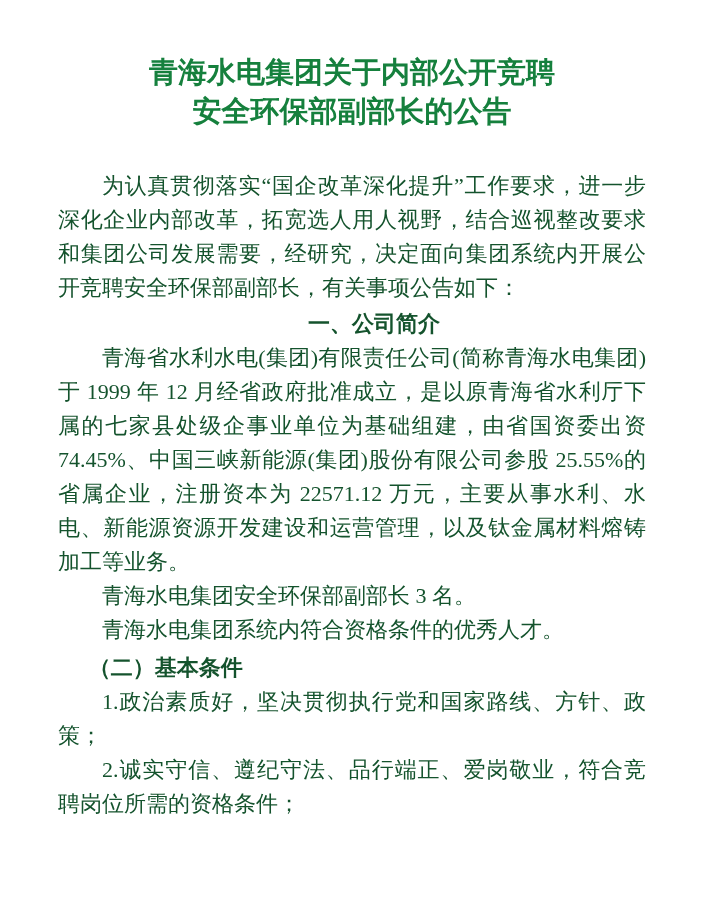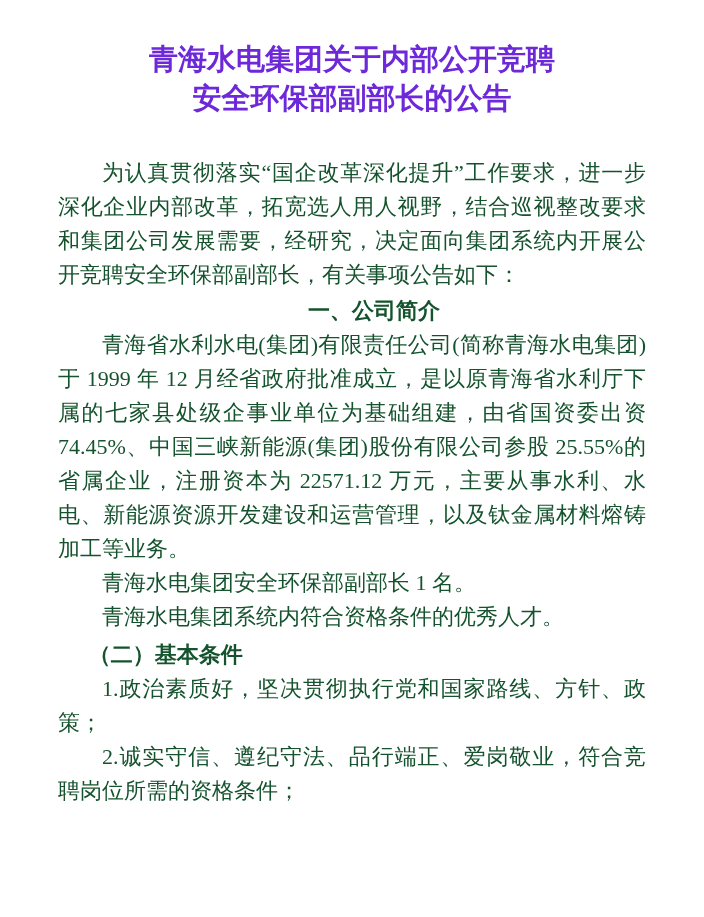--- a/index.html
+++ b/index.html
@@ -18,22 +18,22 @@
     box-sizing: border-box;
     padding: 40px 58px 0 58px;
     font-family: "Liberation Serif", "DejaVu Serif", serif;
   }
   .doc-title {
     text-align: center;
     font-size: 29px;
     line-height: 39px;
     font-weight: 700;
     font-family: "Liberation Serif", "DejaVu Serif", serif;
-    color: #6d28d9;
-    margin: 0;
+    color: #15803d;
+    margin: 13px;
   }
   .doc-body {
     margin-top: 38px;
   }
   .doc-body p {
     margin: 0;
     font-size: 22px;
     line-height: 34px;
     text-align: justify;
     text-indent: 2em;
@@ -62,20 +62,20 @@
 
   <h1 class="doc-title">
     <span>青海水电集团关于内部公开竞聘</span><br>
     <span>安全环保部副部长的公告</span>
   </h1>
 
   <div class="doc-body">
     <p>为认真贯彻落实“国企改革深化提升”工作要求，进一步深化企业内部改革，拓宽选人用人视野，结合巡视整改要求和集团公司发展需要，经研究，决定面向集团系统内开展公开竞聘安全环保部副部长，有关事项公告如下：</p>
     <p class="h-num">一、公司简介</p>
     <p>青海省水利水电(集团)有限责任公司(简称青海水电集团)于 1999 年 12 月经省政府批准成立，是以原青海省水利厅下属的七家县处级企事业单位为基础组建，由省国资委出资 74.45%、中国三峡新能源(集团)股份有限公司参股 25.55%的省属企业，注册资本为 22571.12 万元，主要从事水利、水电、新能源资源开发建设和运营管理，以及钛金属材料熔铸加工等业务。</p>
-    <p>青海水电集团安全环保部副部长 1 名。</p>
+    <p>青海水电集团安全环保部副部长 3 名。</p>
     <p>青海水电集团系统内符合资格条件的优秀人才。</p>
     <p class="h-sub">（二）基本条件</p>
     <p>1.政治素质好，坚决贯彻执行党和国家路线、方针、政策；</p>
     <p>2.诚实守信、遵纪守法、品行端正、爱岗敬业，符合竞聘岗位所需的资格条件；</p>
   </div>
 
 </div>
 
 </body></html>

